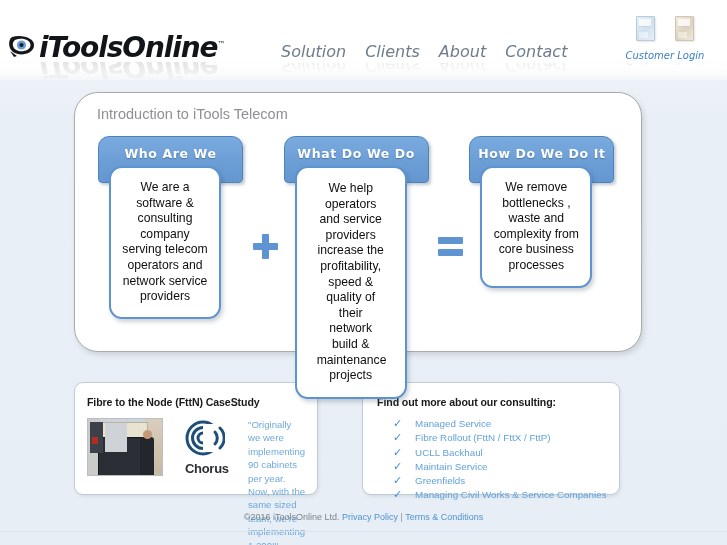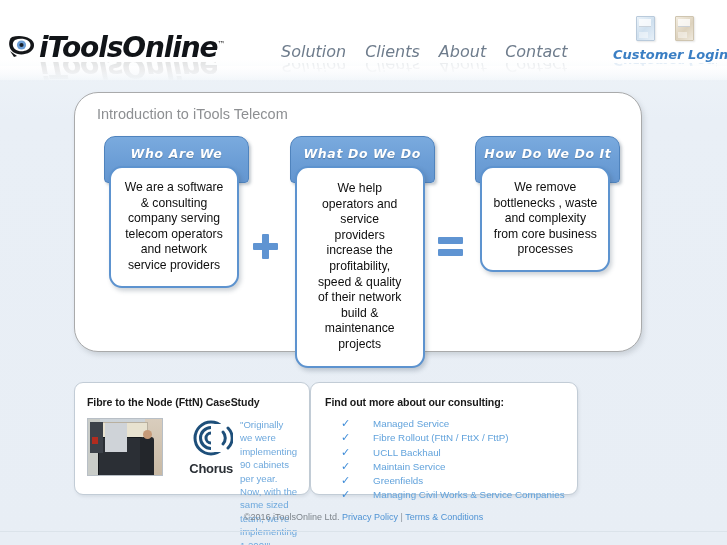--- a/index.html
+++ b/index.html
@@ -152,22 +152,22 @@
   .book-icon::after {
     content: "";
     position: absolute;
     left: 2px; bottom: 2px; right: 6px;
     height: 6px;
     background: rgba(255,255,255,0.45);
   }
   .login-link {
     font-family: "DejaVu Sans", sans-serif;
     font-style: italic;
-    font-weight: bold;
-    font-size: 13px;
+    font-weight: normal;
+    font-size: 10px;
     color: #3b7fc4;
     text-decoration: none;
     cursor: pointer;
     white-space: nowrap;
   }
   .login-reflection {
     opacity: 0.18;
     transform: scaleY(-1);
     height: 8px;
     overflow: hidden;
@@ -202,47 +202,46 @@
     display: flex;
     align-items: flex-start;
   }
   .col {
     position: relative;
     width: 160px;
   }
   .col-tab {
     position: relative;
     z-index: 1;
-    margin-left: 9px;
+    margin-left: 3px;
     width: 143px;
     height: 45px;
     background: linear-gradient(180deg,#7aaade 0%,#6c9ed6 55%,#6496d0 100%);
     border: 1px solid #4f83bd;
     border-radius: 11px 11px 4px 4px;
     box-shadow: 2px 2px 3px rgba(60,80,100,0.30);
-    font-style: italic;
   }
   .col-tab span {
     position: absolute;
     left: 0; right: 0; top: 9px;
     text-align: center;
     color: #ffffff;
     font-family: "DejaVu Sans", sans-serif;
     font-size: 12.5px;
     font-weight: bold;
     letter-spacing: 0.6px;
     text-shadow: 0 1px 1px rgba(40,70,100,0.45);
     white-space: nowrap;
   }
   .col-box {
     position: relative;
     z-index: 2;
     margin-top: -17px;
     margin-left: 14px;
-    width: 130px;
+    width: 112px;
     background: #ffffff;
     border: 2px solid #5d93cf;
     border-radius: 13px;
     box-shadow: 2px 3px 4px rgba(60,80,100,0.25);
     padding: 12px 9px;
     box-sizing: border-box;
     text-align: center;
     font-size: 12.2px;
     line-height: 15.6px;
     color: #0e0e0e;
@@ -273,20 +272,21 @@
   .op-eq::before { top: 3px; }
   .op-eq::after  { top: 15px; }
 
   
   .bottom-row {
     position: absolute;
     left: 74px; top: 382px;
     width: 460px;
     display: flex;
     justify-content: space-between;
+    gap: 44px;
   }
   .card {
     background: #ffffff;
     border: 1px solid #c2ccd6;
     border-radius: 9px;
     box-shadow: 1px 2px 3px rgba(110,125,140,0.14);
     box-sizing: border-box;
   }
   .card-case {
     width: 272px;
@@ -327,22 +327,22 @@
   .case-photo .panel-b { position:absolute; left:38px; top:3px; width:20px; height:20px; background:#e8e2d0; border:1px solid #b9b0a0;}
   .case-photo .cabinet { position:absolute; left:10px; top:18px; width:42px; height:38px; background:#2b2f35; border:1px solid #15181c; }
   .case-photo .cab-door { position:absolute; left:2px; top:3px; width:13px; height:31px; background:#3c4149; }
   .case-photo .cab-inner { position:absolute; left:17px; top:4px; width:22px; height:29px; background:#cfd3d8; }
   .case-photo .cab-red { position:absolute; left:4px; top:18px; width:6px; height:7px; background:#b22c20; }
   .case-photo .person-body { position:absolute; left:52px; top:18px; width:14px; height:38px; background:#23262b; border-radius:3px 3px 0 0;}
   .case-photo .person-head { position:absolute; left:55px; top:11px; width:9px; height:9px; border-radius:50%; background:#c69a78; }
   .chorus {
     width: 56px;
     flex: none;
-    margin-left: 14px;
-    text-align: right;
+    margin-left: 22px;
+    text-align: left;
     padding-top: 2px;
   }
   .chorus-mark { margin: 0 auto; display:block; }
   .chorus-name {
     font-family: "Liberation Sans", sans-serif;
     font-size: 13px;
     font-weight: bold;
     color: #2a2f35;
     letter-spacing: -0.3px;
     margin-top: 1px;
@@ -370,21 +370,21 @@
     width: 14px; flex: none; color: #3d8bd8;
     font-size: 11px; line-height: 11px;
   }
   .sol-label {
     font-size: 9.8px;
     color: #62a3dc;
     font-family: "Liberation Sans", sans-serif;
     text-decoration: none;
     cursor: pointer;
     white-space: nowrap;
-    margin-left: 18px;
+    margin-left: 8px;
   }
 
   
   .footer {
     position: absolute;
     left: 0; top: 512px;
     width: 727px;
     text-align: center;
     font-size: 9px;
     color: #7d848b;

